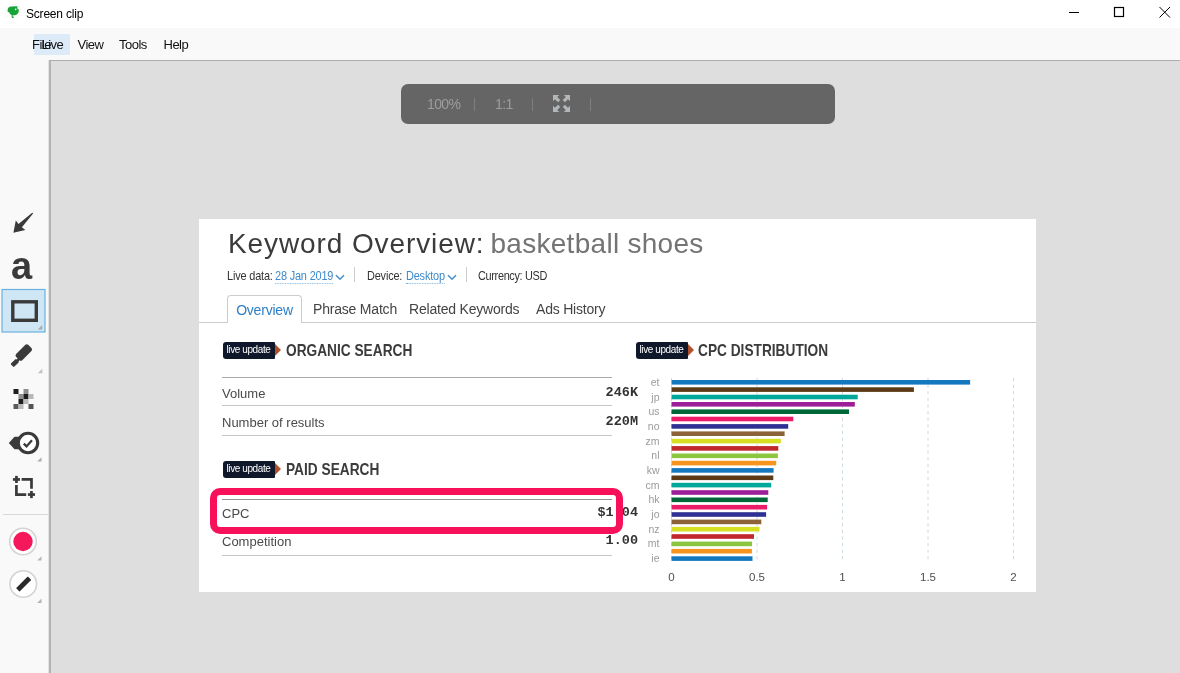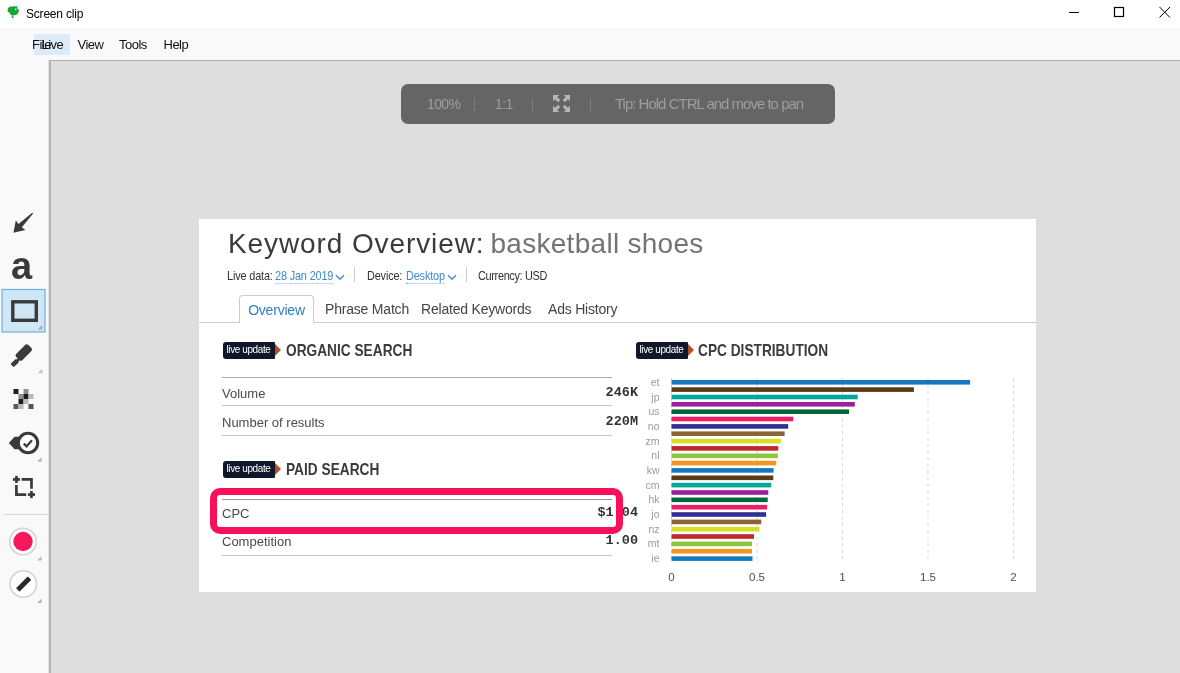--- a/index.html
+++ b/index.html
@@ -29,21 +29,21 @@
 #h1 { left:228px; top:228px; font-size:28px; letter-spacing:0.55px; color:#3b3b3b; }
 #h1 .kw2 { color:#747474; }
 .m { position:absolute; top:267.5px; font-size:13px; letter-spacing:-0.2px; color:#333;
   transform:scaleX(0.84); transform-origin:0 0; white-space:nowrap; }
 .bluelink { color:#3e8aca; border-bottom:1px dotted #74aede; padding-bottom:0.5px; }
 .metadiv { position:absolute; top:267px; width:1px; height:15px; background:#ccc; }
 
 
 #tabrow { left:199px; top:295px; width:837px; height:28px; }
 #tabline { left:199px; top:322px; width:837px; height:1px; background:#ccc; }
-.tab { position:absolute; top:0; height:28px; line-height:28px; font-size:14px; letter-spacing:-0.2px; color:#444;margin-left:12px; }
+.tab { position:absolute; top:0; height:28px; line-height:28px; font-size:14px; letter-spacing:-0.2px; color:#444; }
 #tab1 { left:227px; width:75px; height:28px; background:#fff; border:1px solid #ccc; border-bottom:none;
   border-radius:4px 4px 0 0; color:#2e7fc6; text-align:center; z-index:3; }
 
 
 .badge { position:absolute; height:16.5px; background:#0f172a; border-radius:3px 1px 1px 3px; color:#fff;
   font-size:10px; letter-spacing:-0.4px; line-height:16px; text-align:center; }
 .badge:after { content:""; position:absolute; right:-6px; top:2.2px; width:0; height:0;
   border-top:6px solid transparent; border-bottom:6px solid transparent; border-left:6px solid #b1502c; }
 .sechead { position:absolute; font-size:16.5px; font-weight:bold; color:#3b3b3b; transform:scaleX(0.83); transform-origin:0 0; white-space:nowrap; }
 
@@ -155,21 +155,20 @@
   <span class="fbdiv" style="left:73px;"></span>
   <span class="fb" style="left:94px;">1:1</span>
   <span class="fbdiv" style="left:131px;"></span>
   <svg class="abs" style="left:152px;top:11px" width="17" height="17" viewBox="0 0 17 17" fill="#b3b7b9">
     <path d="M0 0 L6.2 0 L4.2 2 L7.2 5.1 L5.1 7.2 L2 4.2 L0 6.2 Z"></path>
     <path d="M17 0 L17 6.2 L15 4.2 L11.9 7.2 L9.8 5.1 L12.8 2 L10.8 0 Z"></path>
     <path d="M0 17 L0 10.8 L2 12.8 L5.1 9.8 L7.2 11.9 L4.2 15 L6.2 17 Z"></path>
     <path d="M17 17 L10.8 17 L12.8 15 L9.8 11.9 L11.9 9.8 L15 12.8 L17 10.8 Z"></path>
   </svg>
   <span class="fbdiv" style="left:189px;"></span>
-  <span class="fb" style="left:214px;font-size:15px;letter-spacing:-1px;">Tip: Hold CTRL and move to pan</span>
 </div>
 
 <div class="abs" id="panel"></div>
 <div class="abs" id="h1"><span style="letter-spacing:0.9px;">Keyword Overview:</span><span class="kw2" style="margin-left:6px;letter-spacing:0.28px;">basketball shoes</span></div>
 <span class="m" style="left:227px;">Live data:</span>
 <span class="m" style="left:275px;"><span class="bluelink">28 Jan 2019</span></span>
 <svg class="abs" style="left:335px;top:273.5px" width="10" height="7" viewBox="0 0 10 7">
     <path d="M1 1.2 L5 5.2 L9 1.2" fill="none" stroke="#4a90ce" stroke-width="1.6"></path>
   </svg>
 <span class="metadiv" style="left:354px;"></span>

